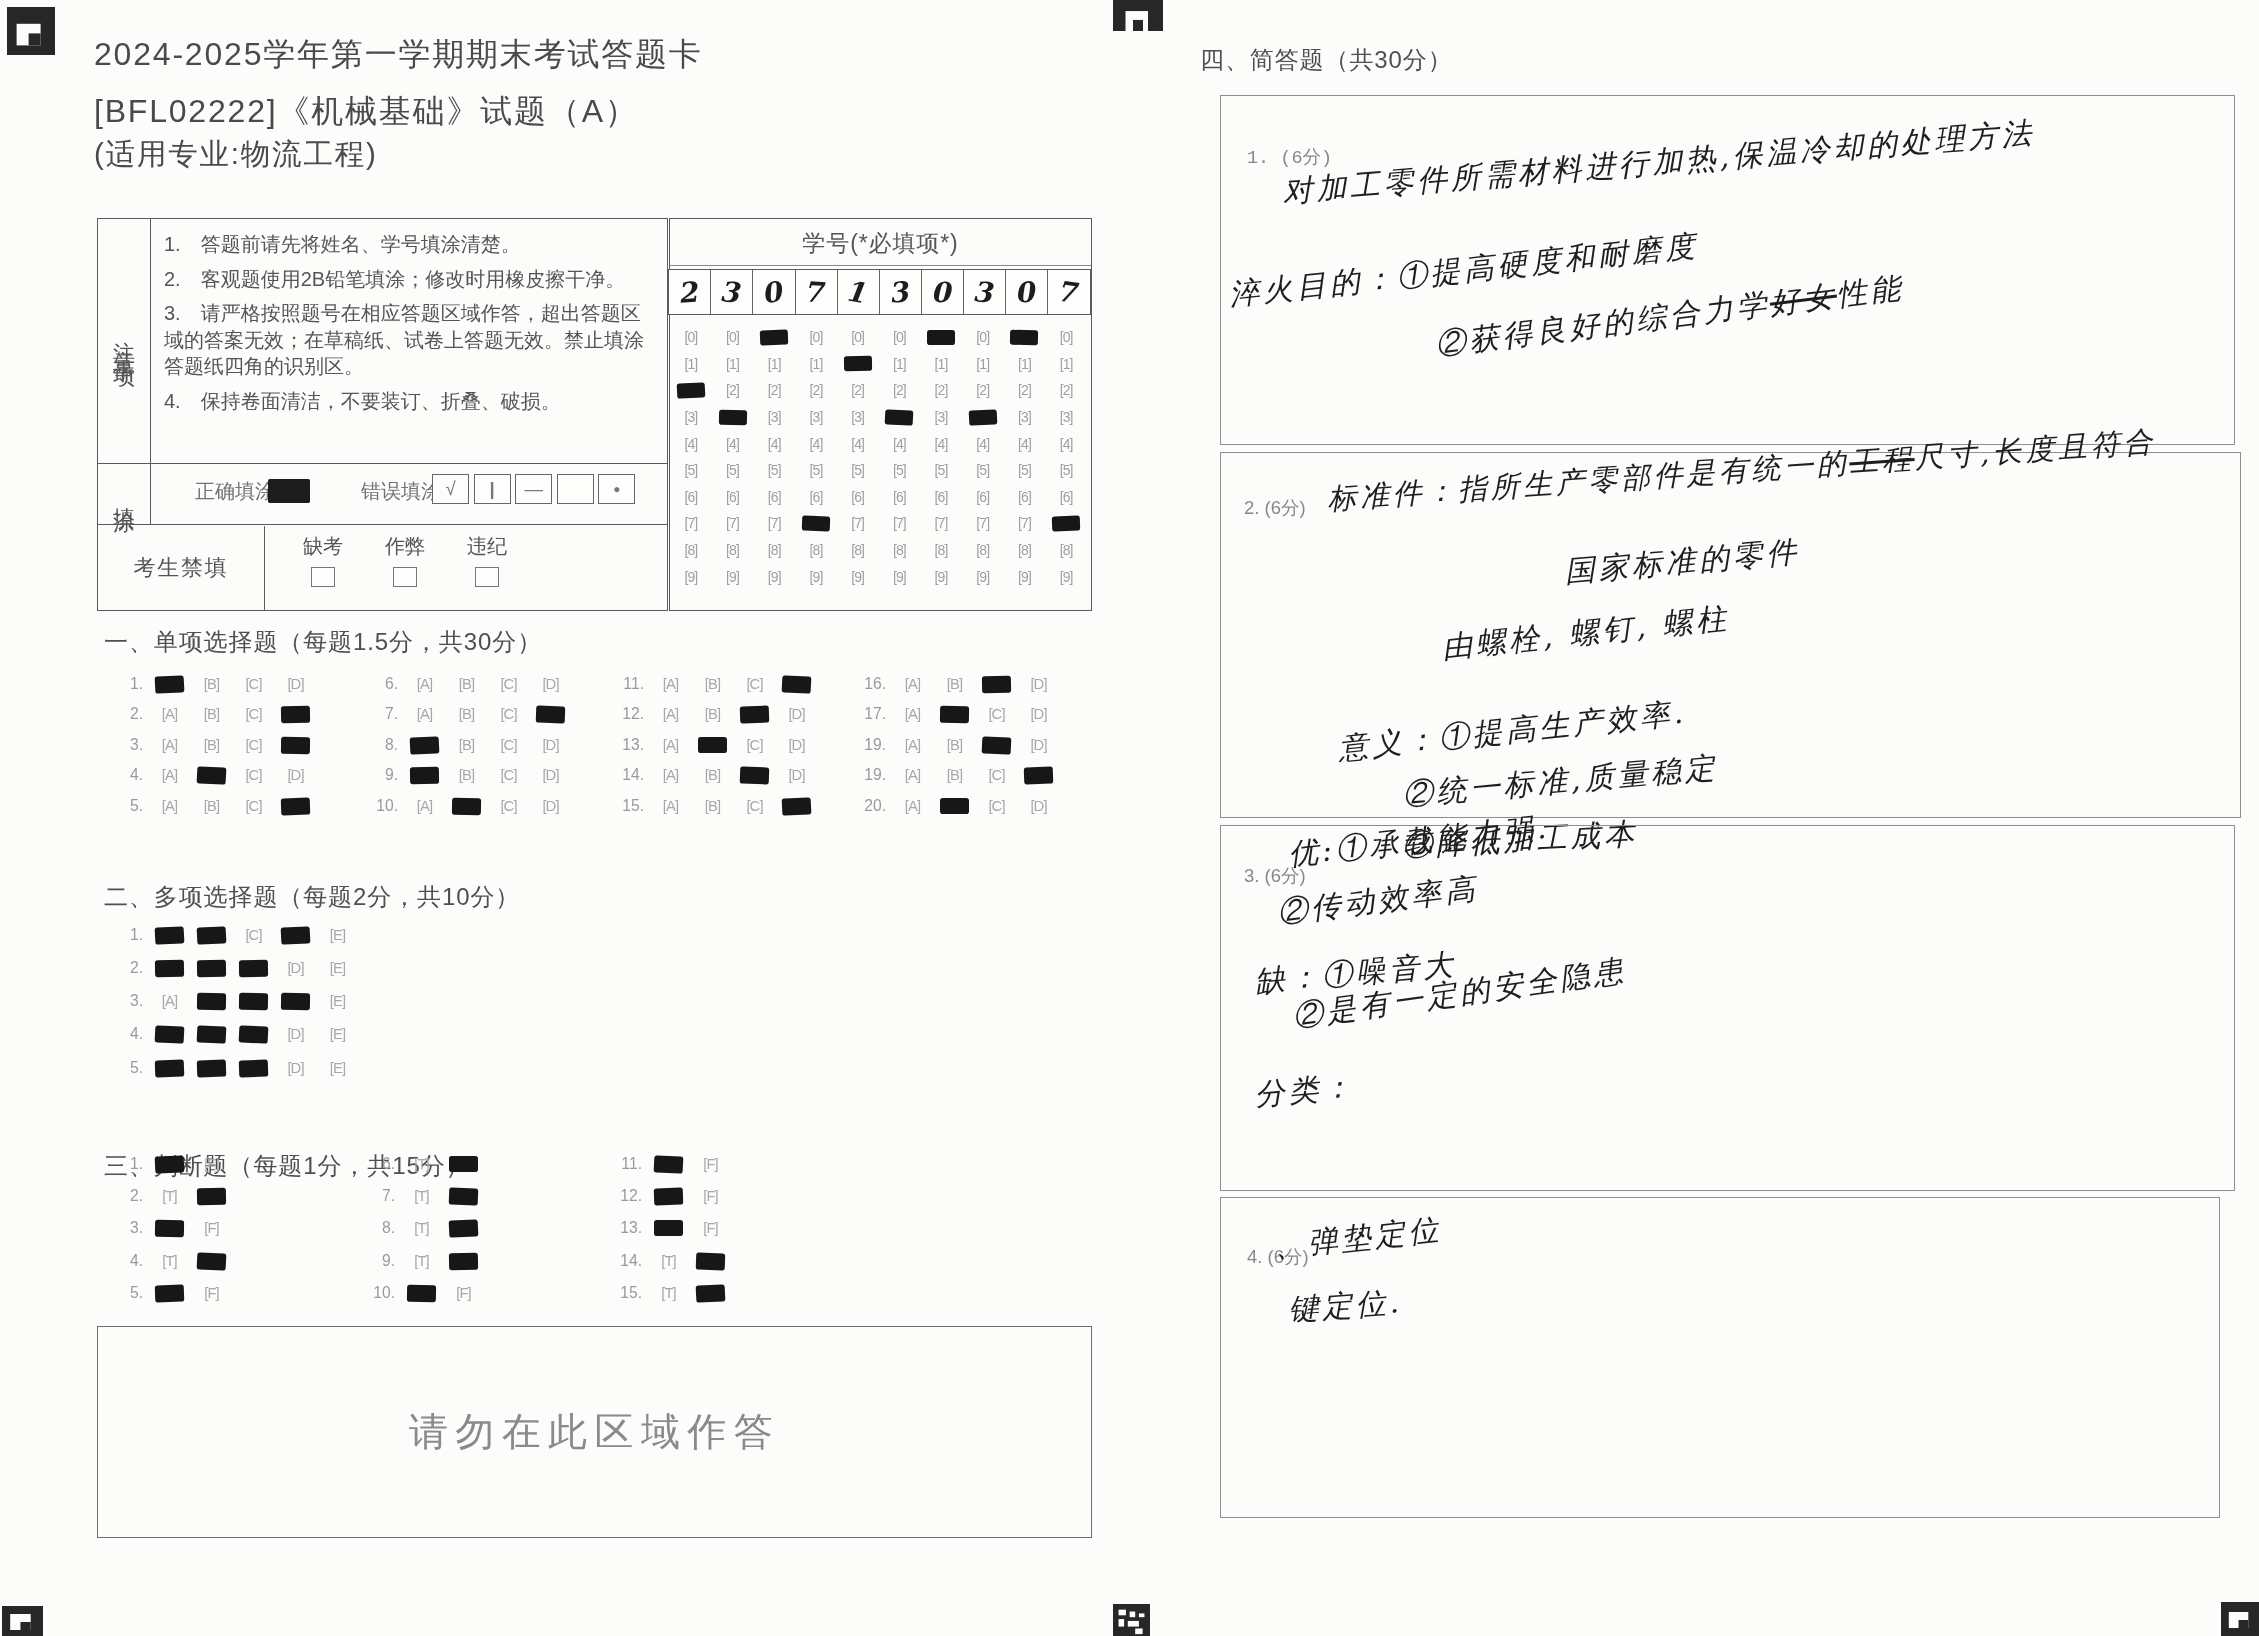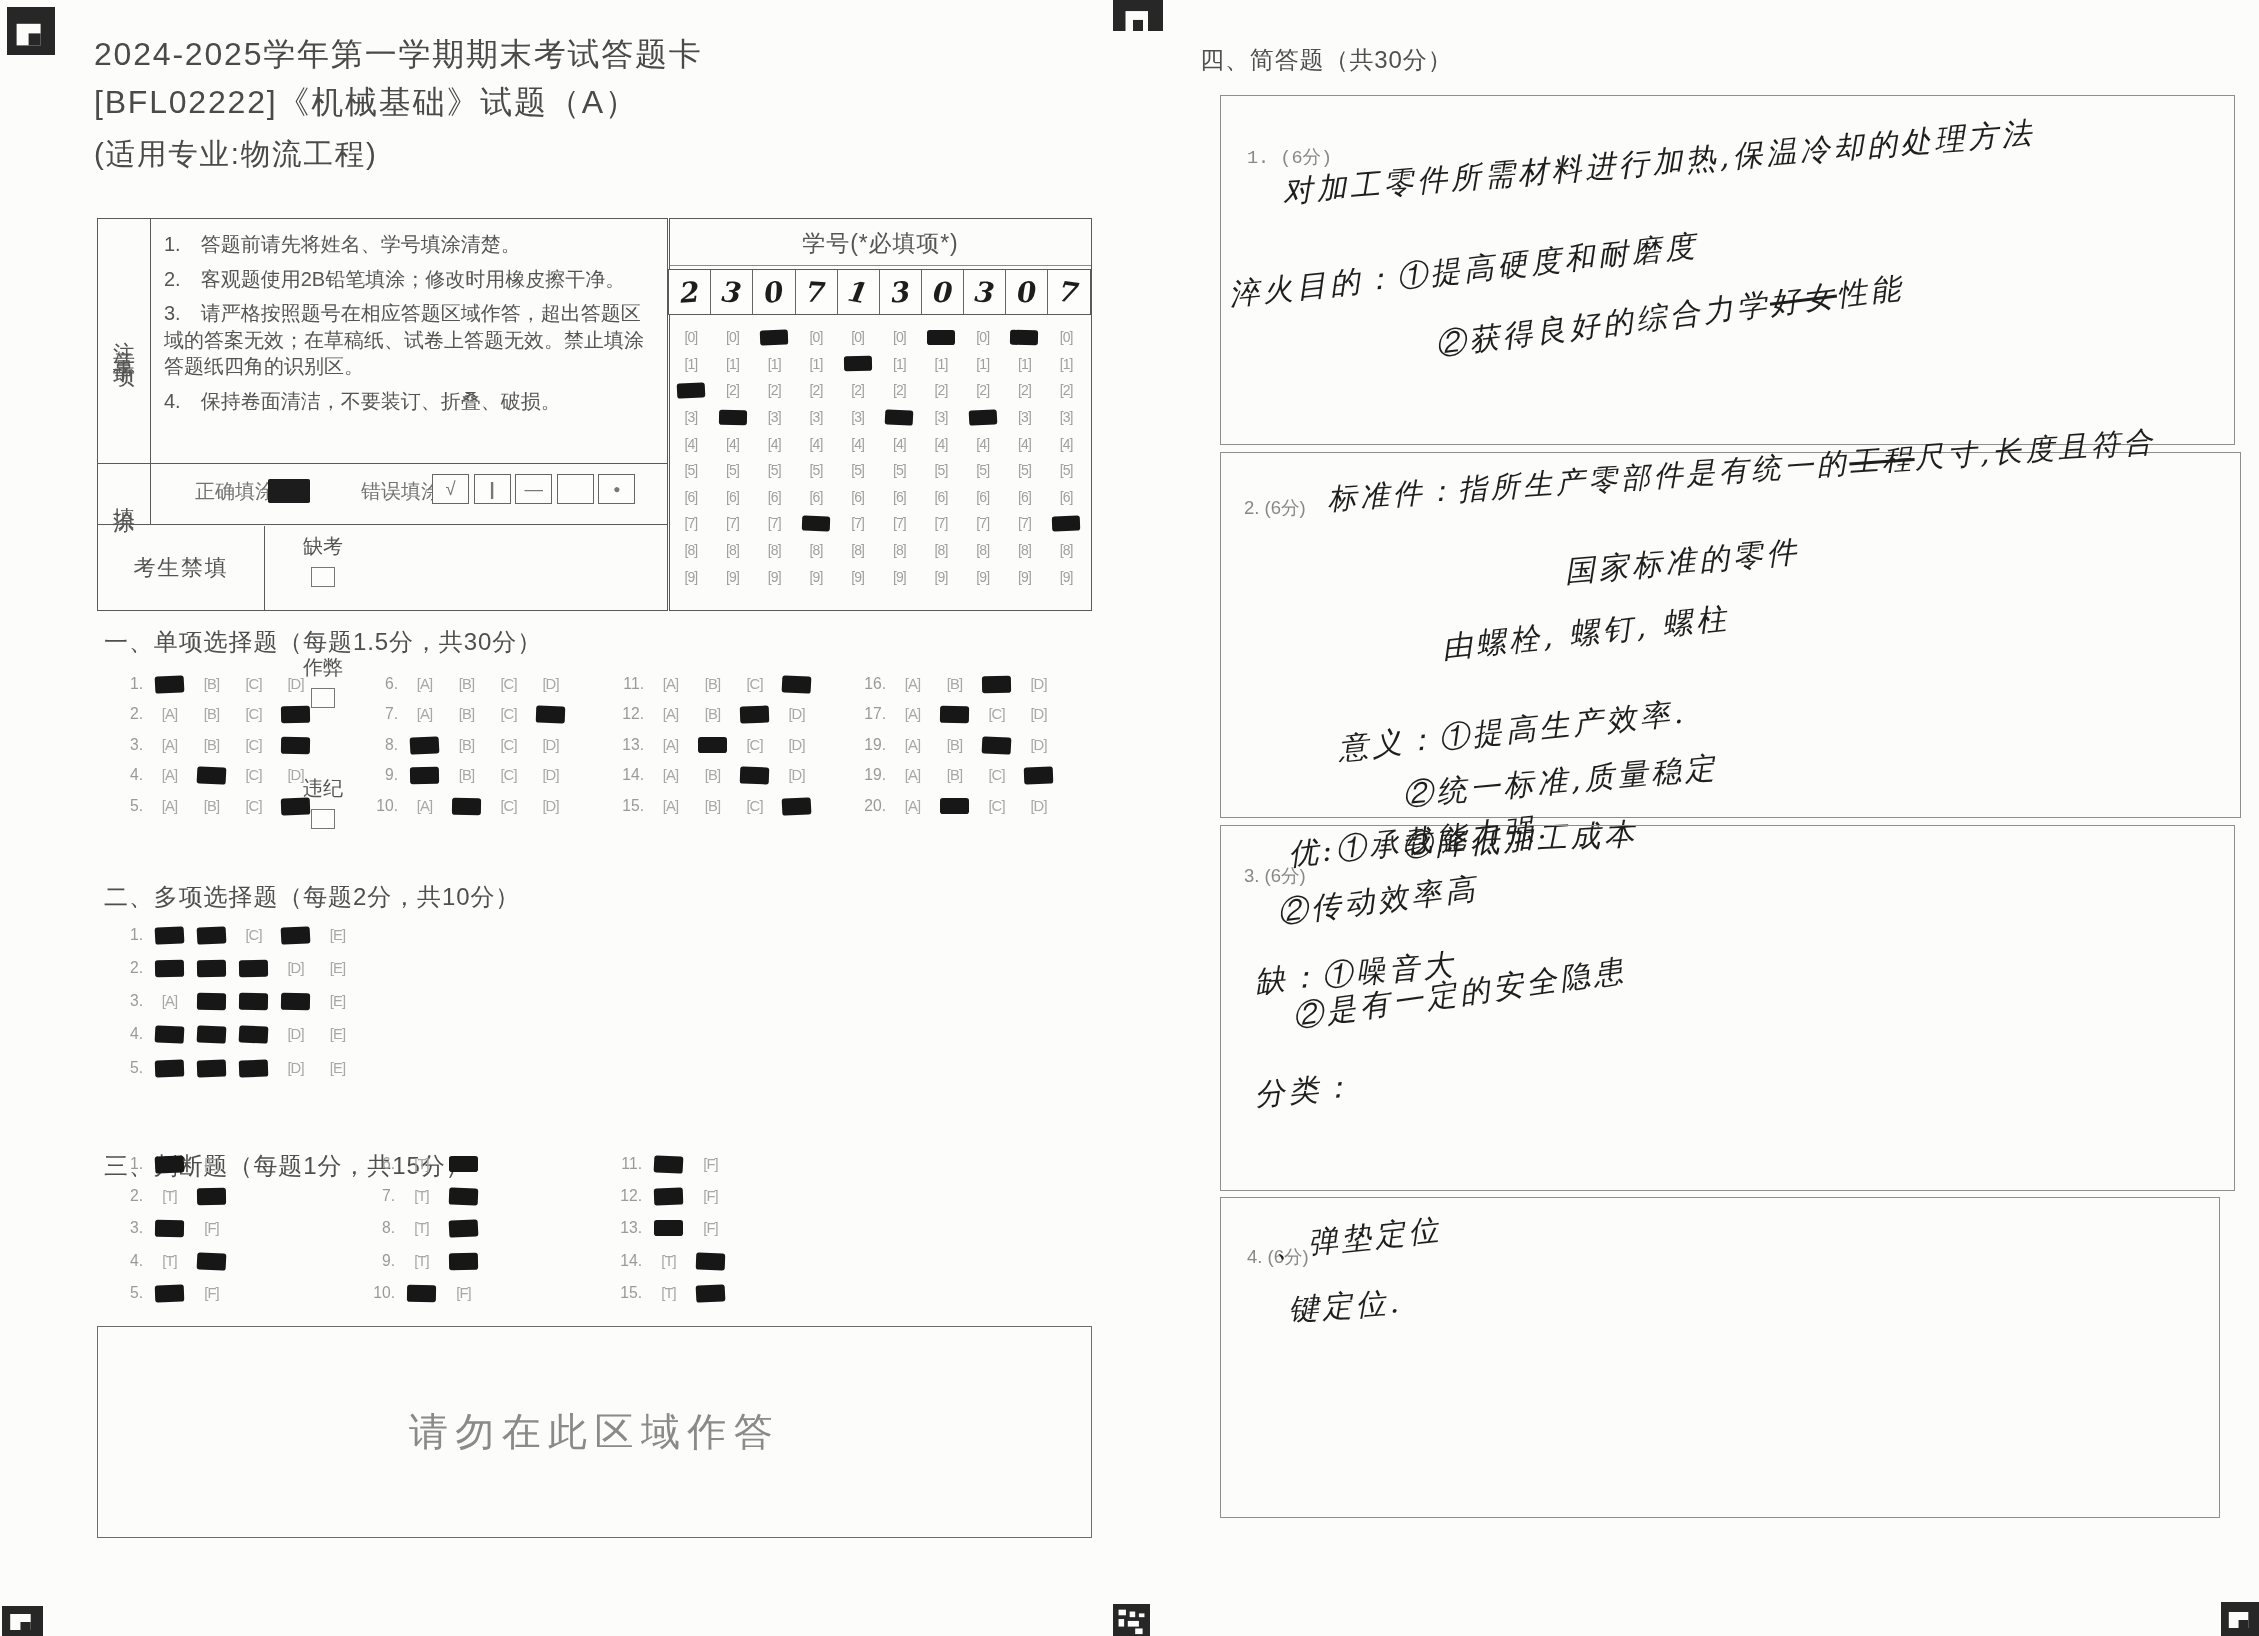--- a/index.html
+++ b/index.html
@@ -94,21 +94,21 @@
   </div>
   <div class="marker" style="left:2221px;top:1602px;width:39px;height:34px;">
     <svg viewBox="0 0 20 17" preserveAspectRatio="none">
         <rect width="20" height="17" fill="#272727"></rect>
         <rect x="4" y="5" width="10" height="8" fill="#fcfcfb"></rect>
         <rect x="9" y="9" width="5" height="4" fill="#272727"></rect>
       </svg>
   </div>
 
   <div class="title-line" style="top:33px;font-size:32px;">2024-2025学年第一学期期末考试答题卡</div>
-  <div class="title-line" style="top:81px;font-size:32px;">[BFL02222]《机械基础》试题（A）</div>
+  <div class="title-line" style="top:90px;font-size:32px;">[BFL02222]《机械基础》试题（A）</div>
   <div class="title-line" style="top:135px;font-size:29.5px;">(适用专业:物流工程)</div>
 
   <div class="frame" style="left:97px;top:218px;width:569px;height:391px;">
     <div class="abs cell-center" style="left:0;top:0;width:52px;height:244px;border-right:1.8px solid #5a5a5a;">
       <span class="vlabel">注意事项</span>
     </div>
     <div class="abs" id="noticeItems" style="left:66px;top:3.7px;width:491px;">
         <p class="notice-item">1.　答题前请先将姓名、学号填涂清楚。</p>
         <p class="notice-item">2.　客观题使用2B铅笔填涂；修改时用橡皮擦干净。</p>
         <p class="notice-item">3.　请严格按照题号在相应答题区域作答，超出答题区域的答案无效；在草稿纸、试卷上答题无效。禁止填涂答题纸四角的识别区。</p>
@@ -137,21 +137,21 @@
         </div>
         <div class="mark-box">
           <span style="font-size: 12px;">●</span>
         </div>
       </div>
 
     <div class="hline" style="top:305px;"></div>
     <div class="abs cell-center" style="left:0;top:307px;width:166px;height:84px;border-right:1.8px solid #5a5a5a;align-items:center;">
       <span style="font-size:22px;color:#555;letter-spacing:1.8px;">考生禁填</span>
     </div>
-    <div class="abs" id="forbOpts" style="left:205px;top:314px;display:flex;gap:67px;flex-direction:column;">
+    <div class="abs" id="forbOpts" style="left:205px;top:314px;display:flex;gap:42px;">
         <div class="forb-opt">
           <span class="forb-label">缺考</span>
           <span class="forb-chk"></span>
         </div>
         <div class="forb-opt">
           <span class="forb-label">作弊</span>
           <span class="forb-chk"></span>
         </div>
         <div class="forb-opt">
           <span class="forb-label">违纪</span>

